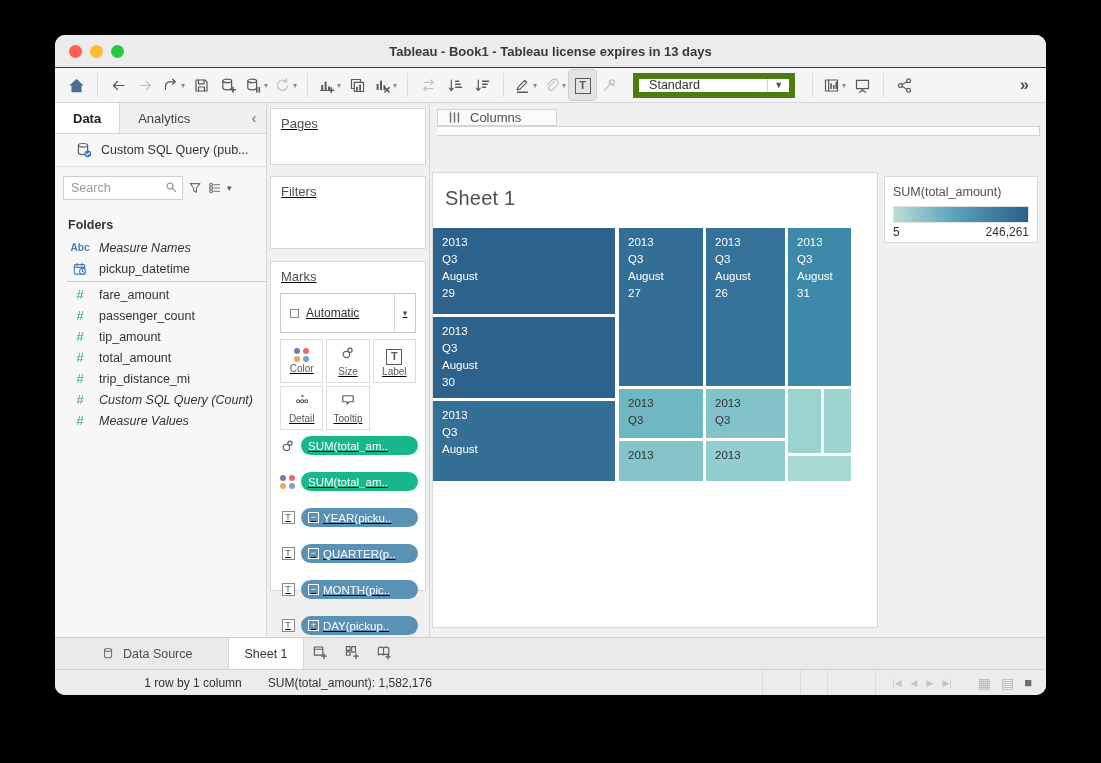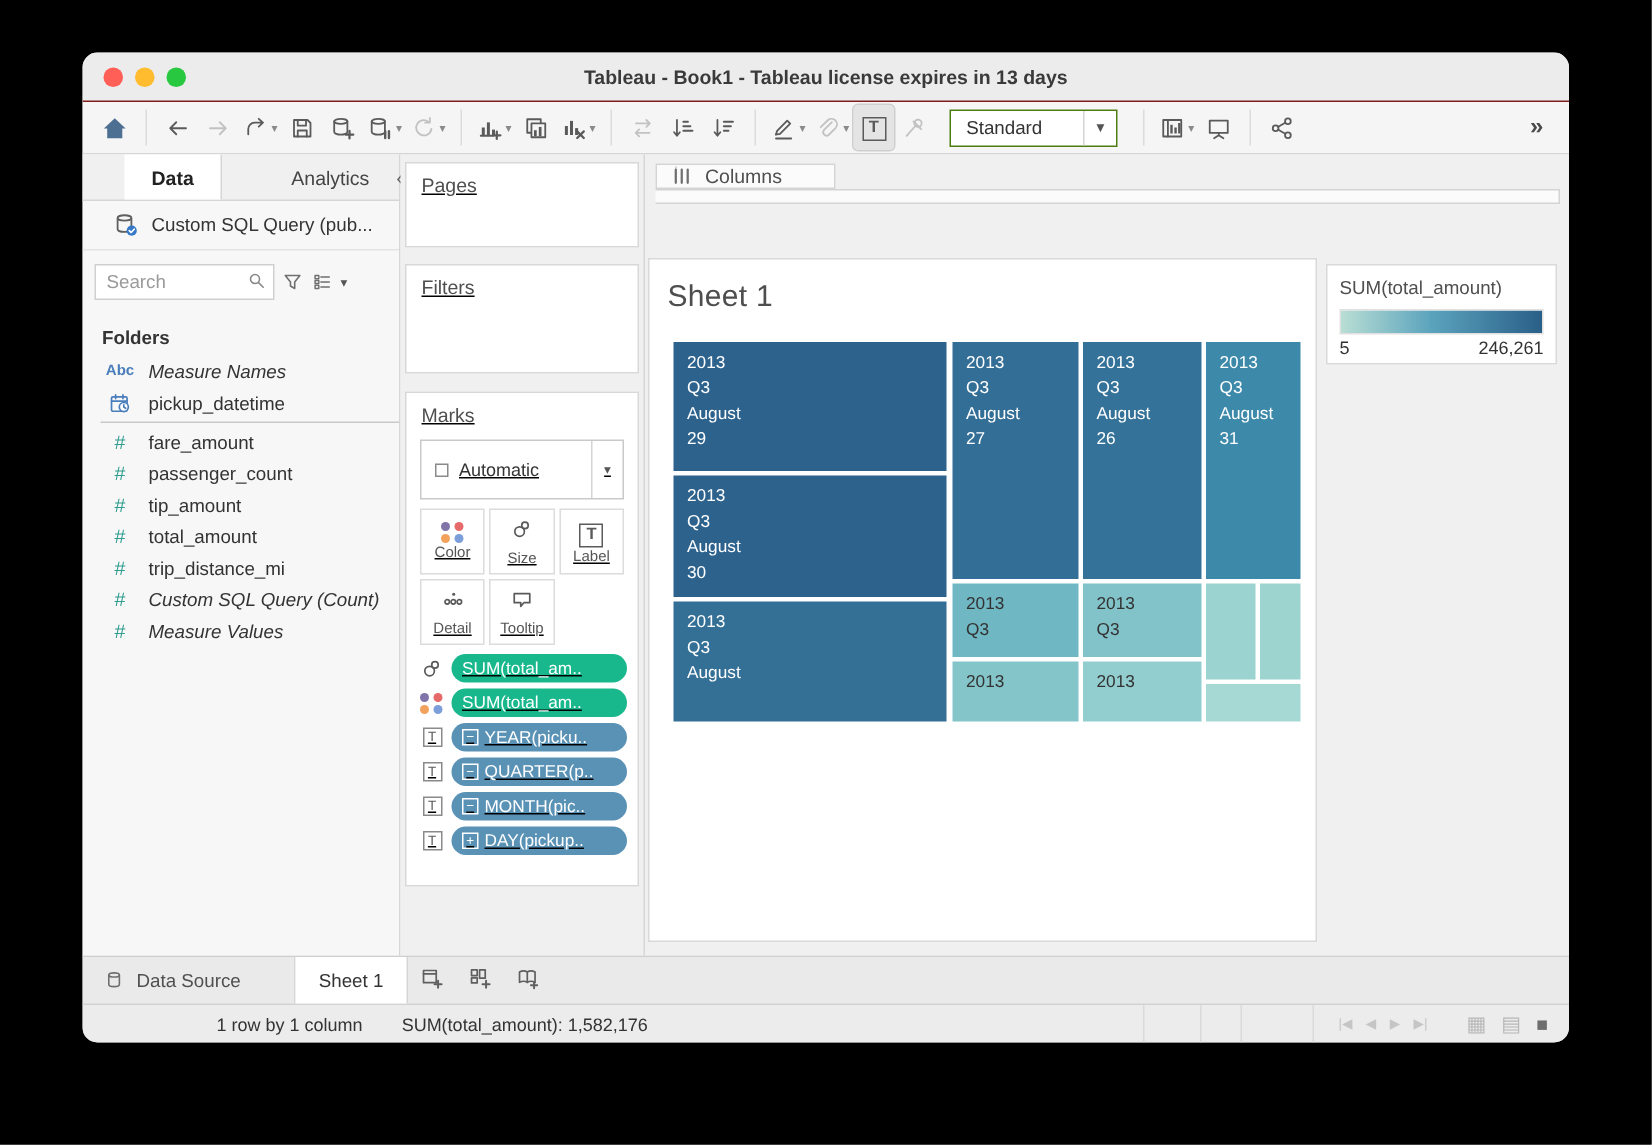--- a/index.html
+++ b/index.html
@@ -16,32 +16,32 @@
   
   .toolbar { height:35px; background:#f5f5f5; border-bottom:1px solid #d6d6d6; display:flex; align-items:center; padding:0 8px; }
   .tbtn { height:30px; min-width:27px; display:inline-flex; align-items:center; justify-content:center; gap:1px;
           background:none; border:none; color:#5a5a5a; cursor:default; padding:0 3px; }
   .tbtn.disabled { color:#c2c2c2; }
   .tbtn.active { background:#e4e4e4; border-radius:3px; outline:1px solid #cfcfcf; }
   .tbtn svg { display:block; }
   .caret { font-size:8px; color:#8a8a8a; margin-left:1px; }
   .tsep { width:1px; height:24px; background:#dcdcdc; margin:0 7px; flex:0 0 1px; }
   .tbox { display:inline-block; width:16px; height:16px; border:1.4px solid currentColor; font-size:11px; line-height:13px; text-align:center; font-weight:bold; }
-  .fit { display:flex; align-items:center; height:25px; background:#fff; border:1px solid #4d7c0f; margin:0 10px; }
+  .fit { display:flex; align-items:center; height:25px; background:#fff; border:6px solid #4d7c0f; margin:0 10px;gap:40px; }
   .fit-label { font-size:12.5px; color:#333; padding:0 20px 0 10px; min-width:88px; }
   .fit-caret { width:22px; height:100%; border-left:1px solid #d4d4d4; display:flex; align-items:center; justify-content:center; font-size:9px; color:#555; }
   .spacer { flex:1; }
 
   
   .main { display:flex; height:534px; }
 
   
   .data-panel { width:212px; background:#f7f7f7; border-right:1px solid #d6d6d6; }
   .side-tabs { display:flex; height:31px; background:#f0f0f0; border-bottom:1px solid #d6d6d6; font-size:13px; color:#444; }
-  .side-tab { display:flex; align-items:center; padding:0 18px;margin-left:28px; }
+  .side-tab { display:flex; align-items:center; padding:0 18px; }
   .side-tab.active { background:#fff; border-right:1px solid #d6d6d6; font-weight:bold; color:#222; }
   .collapse { margin-left:auto; width:24px; display:flex; align-items:center; justify-content:center; color:#666; font-size:14px; }
   .ds-row { height:33px; display:flex; align-items:center; gap:8px; padding-left:20px; font-size:12.5px; color:#333; border-bottom:1px solid #e4e4e4; }
   .search-row { display:flex; align-items:center; padding:9px 8px 6px 8px; gap:5px; }
   .search-box { position:relative; width:120px; }
   .search-box input { width:120px; height:24px; border:1px solid #cfcfcf; background:#fff; font-size:12.5px; padding:0 22px 0 7px; color:#333; font-family:inherit; }
   .search-box input::placeholder { color:#9a9a9a; }
   .search-glyph { position:absolute; right:4px; top:4px; color:#8a8a8a; }
   .mini-ic { color:#6f6f6f; display:inline-flex; }
   .folders-label { font-size:12.5px; font-weight:bold; color:#333; padding:12px 0 5px 13px; }
@@ -61,43 +61,43 @@
   #marks-card { margin-top:12px; height:330px; }
   .auto-select { display:flex; align-items:center; height:40px; border:1px solid #c9c9c9; margin:9px 9px 0 9px; background:#fff; }
   .auto-square { width:9px; height:9px; border:1px solid #8a8a8a; margin:0 7px 0 9px; }
   .auto-label { font-size:12px; color:#333; flex:1; }
   .auto-caret { width:21px; align-self:stretch; border-left:1px solid #d4d4d4; display:flex; align-items:center; justify-content:center; font-size:9px; color:#555; }
   .marks-grid { display:grid; grid-template-columns:repeat(3,1fr); gap:3px; margin:6px 9px; }
   .mark-btn { height:44px; background:#fff; border:1px solid #dcdcdc; display:flex; flex-direction:column; align-items:center; justify-content:center; gap:1px; color:#5a5a5a; }
   .mark-btn .mlabel { font-size:10px; color:#555; }
   .dots4 { display:grid; grid-template-columns:7px 7px; gap:2px; }
   .dots4 i { width:6px; height:6px; border-radius:50%; display:block; }
-  .pill-row { display:flex; align-items:center; gap:5px; padding:0 7px 4px 9px; }
+  .pill-row { display:flex; align-items:center; gap:5px; padding:0 7px 17px 9px; }
   .pill-ic { flex:0 0 16px; display:flex; justify-content:center; color:#5a5a5a; }
   .pill { flex:1; height:19px; border-radius:10px; color:#fff; font-size:11.5px; display:flex; align-items:center; padding-left:7px; gap:4px; white-space:nowrap; overflow:hidden; }
   .pbox { width:11px; height:11px; border:1px solid #fff; font-size:9px; line-height:9px; text-align:center; flex:0 0 11px; }
   .tbox-sm { display:inline-block; width:13px; height:13px; border:1px solid #8a8a8a; font-size:9px; line-height:11px; text-align:center; color:#5a5a5a; background:#fff; }
 
   
   .canvas { flex:1; background:#f0f0f0; position:relative; }
   .shelf { position:absolute; left:7px; width:603px; height:27px; display:flex; }
   #columns-shelf { top:6px;flex-direction:column; } #rows-shelf { top:38px; }
   .shelf-head { width:120px; border:1px solid #d4d4d4; background:#fbfbfb; display:flex; align-items:center; gap:8px; padding-left:9px; font-size:13px; color:#4f4f4f; }
   .shelf-body { flex:1; border:1px solid #d4d4d4; border-left:none; background:#fbfbfb; }
   .sheet-card { position:absolute; left:2px; top:69px; width:446px; height:456px; background:#fff; border:1px solid #d9d9d9; }
   .sheet-title { position:absolute; left:12px; top:14px; font-size:20px; color:#4e4e4e; letter-spacing:.2px; }
-  #treemap { position:absolute; left:16px; top:55px; width:418px; height:253px; }
+  #treemap { position:absolute; left:0; top:55px; width:418px; height:253px; }
   .tm-block { position:absolute; padding:6px 0 0 9px; font-size:11.5px; line-height:17px; overflow:hidden; }
   .legend-card { position:absolute; left:454px; top:73px; width:154px; height:67px; background:#fff; border:1px solid #d9d9d9; padding:8px 8px 0 8px; }
   .legend-title { font-size:12.5px; color:#4f4f4f; }
   .legend-bar { height:17px; margin-top:7px; border:1px solid #e0e0e0; }
   .legend-range { display:flex; justify-content:space-between; font-size:12px; color:#333; margin-top:2px; }
 
   
-  .tabbar { height:32px; background:#eaeaea; border-top:1px solid #cfcfcf; display:flex; align-items:stretch; font-size:12.5px; color:#4f4f4f; }
+  .tabbar { height:32px; background:#eaeaea; border-top:1px solid #cfcfcf; display:flex; align-items:stretch; font-size:12.5px; color:#4f4f4f;padding-left:32px; }
   .tab-ds { display:flex; align-items:center; gap:7px; padding:0 36px 0 14px; border-right:1px solid #d6d6d6; }
   .tab-sheet { background:#fff; border-right:1px solid #d6d6d6; padding:0 15px; display:flex; align-items:center; color:#333; }
   .tab-new { width:32px; display:flex; align-items:center; justify-content:center; color:#5f5f5f; border:none; background:none; }
 
   
   .statusbar { height:26px; background:#ececec; border-top:1px solid #d2d2d2; display:flex; align-items:center; font-size:12px; color:#333; }
   .sb-marks { margin-left:14px;margin-top:40px; } .sb-layout { margin-left:26px; } .sb-agg { margin-left:26px; }
   .sb-right { margin-left:auto; display:flex; align-items:center; height:100%; }
   .sb-cell { height:100%; border-left:1px solid #dadada; }
   .sb-nav { display:flex; align-items:center; gap:9px; padding:0 16px; color:#c5c5c5; font-size:9px; height:100%; border-left:1px solid #dadada; }

